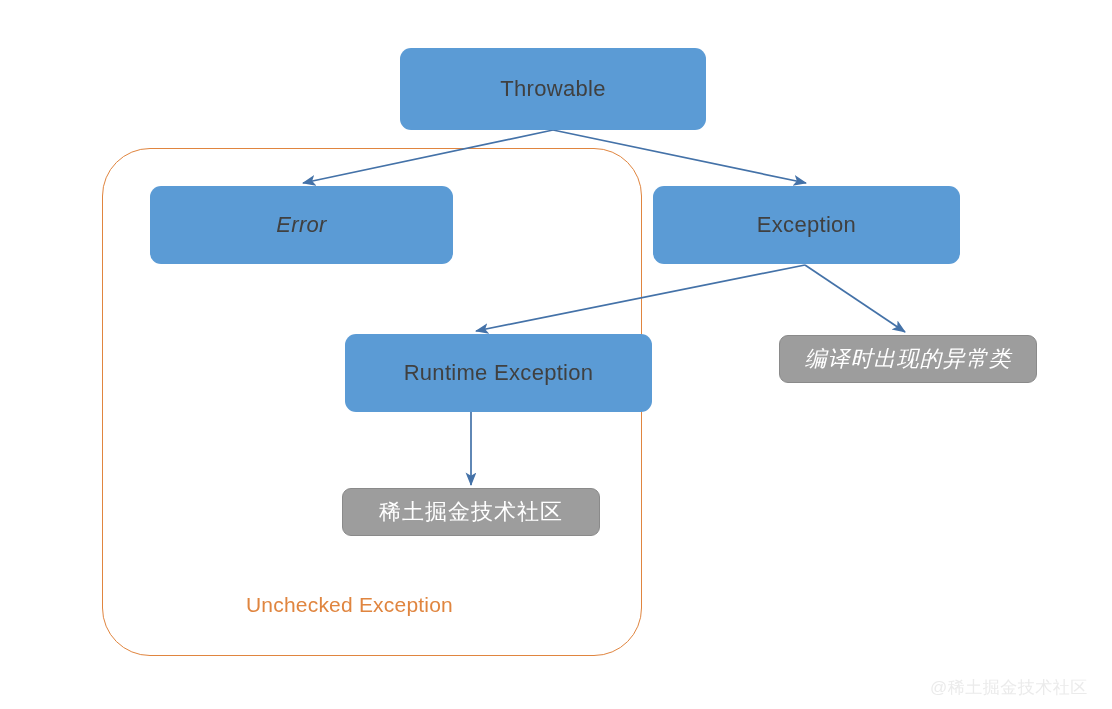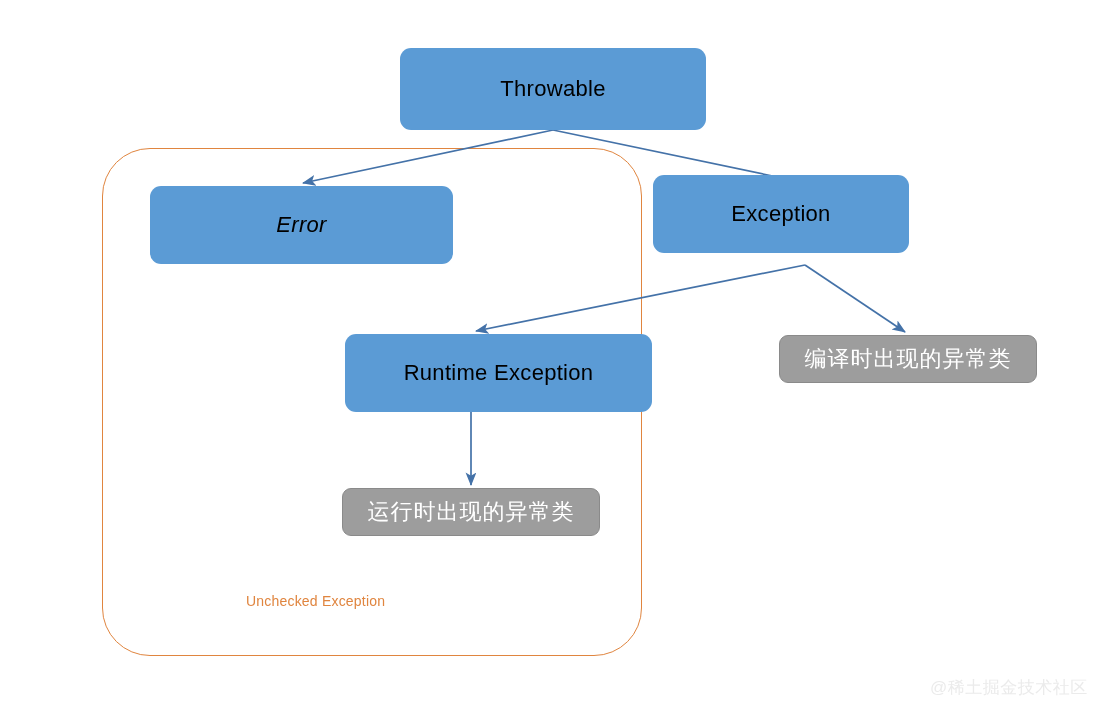--- a/index.html
+++ b/index.html
@@ -28,37 +28,37 @@
   .group-box {
     position: absolute;
     box-sizing: border-box;
     border: 1.6px solid #e0853f;
     border-radius: 48px;
     background: transparent;
   }
   .group-label {
     position: absolute;
     color: #e0853f;
-    font-size: 14px;
+    font-size: 21px;
     letter-spacing: 0.2px;
     white-space: nowrap;
   }
   .node {
     position: absolute;
     box-sizing: border-box;
     display: flex;
     align-items: center;
     justify-content: center;
     text-align: center;
     white-space: nowrap;
   }
   .node-blue {
     background: #5b9bd5;
     border-radius: 11px;
-    color: #000000;
+    color: #404040;
     font-size: 22px;
     letter-spacing: 0.3px;
   }
   .node-gray {
     background: #9d9d9d;
     border: 1.4px solid #8a8a8a;
     border-radius: 9px;
     color: #ffffff;
     font-size: 22px;
     letter-spacing: 1px;
@@ -94,29 +94,29 @@
       </g>
   </svg>
 
   <div id="nodes">
       <div class="node node-blue" style="left: 400px; top: 48px; width: 306px; height: 82px; background: rgb(91, 155, 213);">
         <span>Throwable</span>
       </div>
       <div class="node node-blue" style="left: 150px; top: 186px; width: 303px; height: 78px; background: rgb(91, 155, 213); font-style: italic;">
         <span>Error</span>
       </div>
-      <div class="node node-blue" style="left: 653px; top: 175px; width: 256px; height: 78px; background: rgb(91, 155, 213); text-align: right;">
+      <div class="node node-blue" style="left: 653px; top: 186px; width: 307px; height: 78px; background: rgb(91, 155, 213); text-align: right;">
         <span>Exception</span>
       </div>
       <div class="node node-blue" style="left: 317px; top: 334px; width: 307px; height: 78px; background: rgb(91, 155, 213); margin-left: 28px;">
         <span>Runtime Exception</span>
       </div>
-      <div class="node node-gray" style="left: 779px; top: 335px; width: 258px; height: 48px; background: rgb(157, 157, 157);">
+      <div class="node node-gray" style="left: 779px; top: 335px; width: 258px; height: 48px; background: rgb(157, 157, 157); font-style: italic;">
         <span>编译时出现的异常类</span>
       </div>
       <div class="node node-gray" style="left: 342px; top: 488px; width: 258px; height: 48px; background: rgb(157, 157, 157);">
-        <span>运行时出现的异常类</span>
+        <span>稀土掘金技术社区</span>
       </div>
     </div>
 
   <div class="watermark" style="left: 930px; top: 676px; color: rgb(235, 235, 235);">@稀土掘金技术社区</div>
 
 </div>
 
 </body></html>

